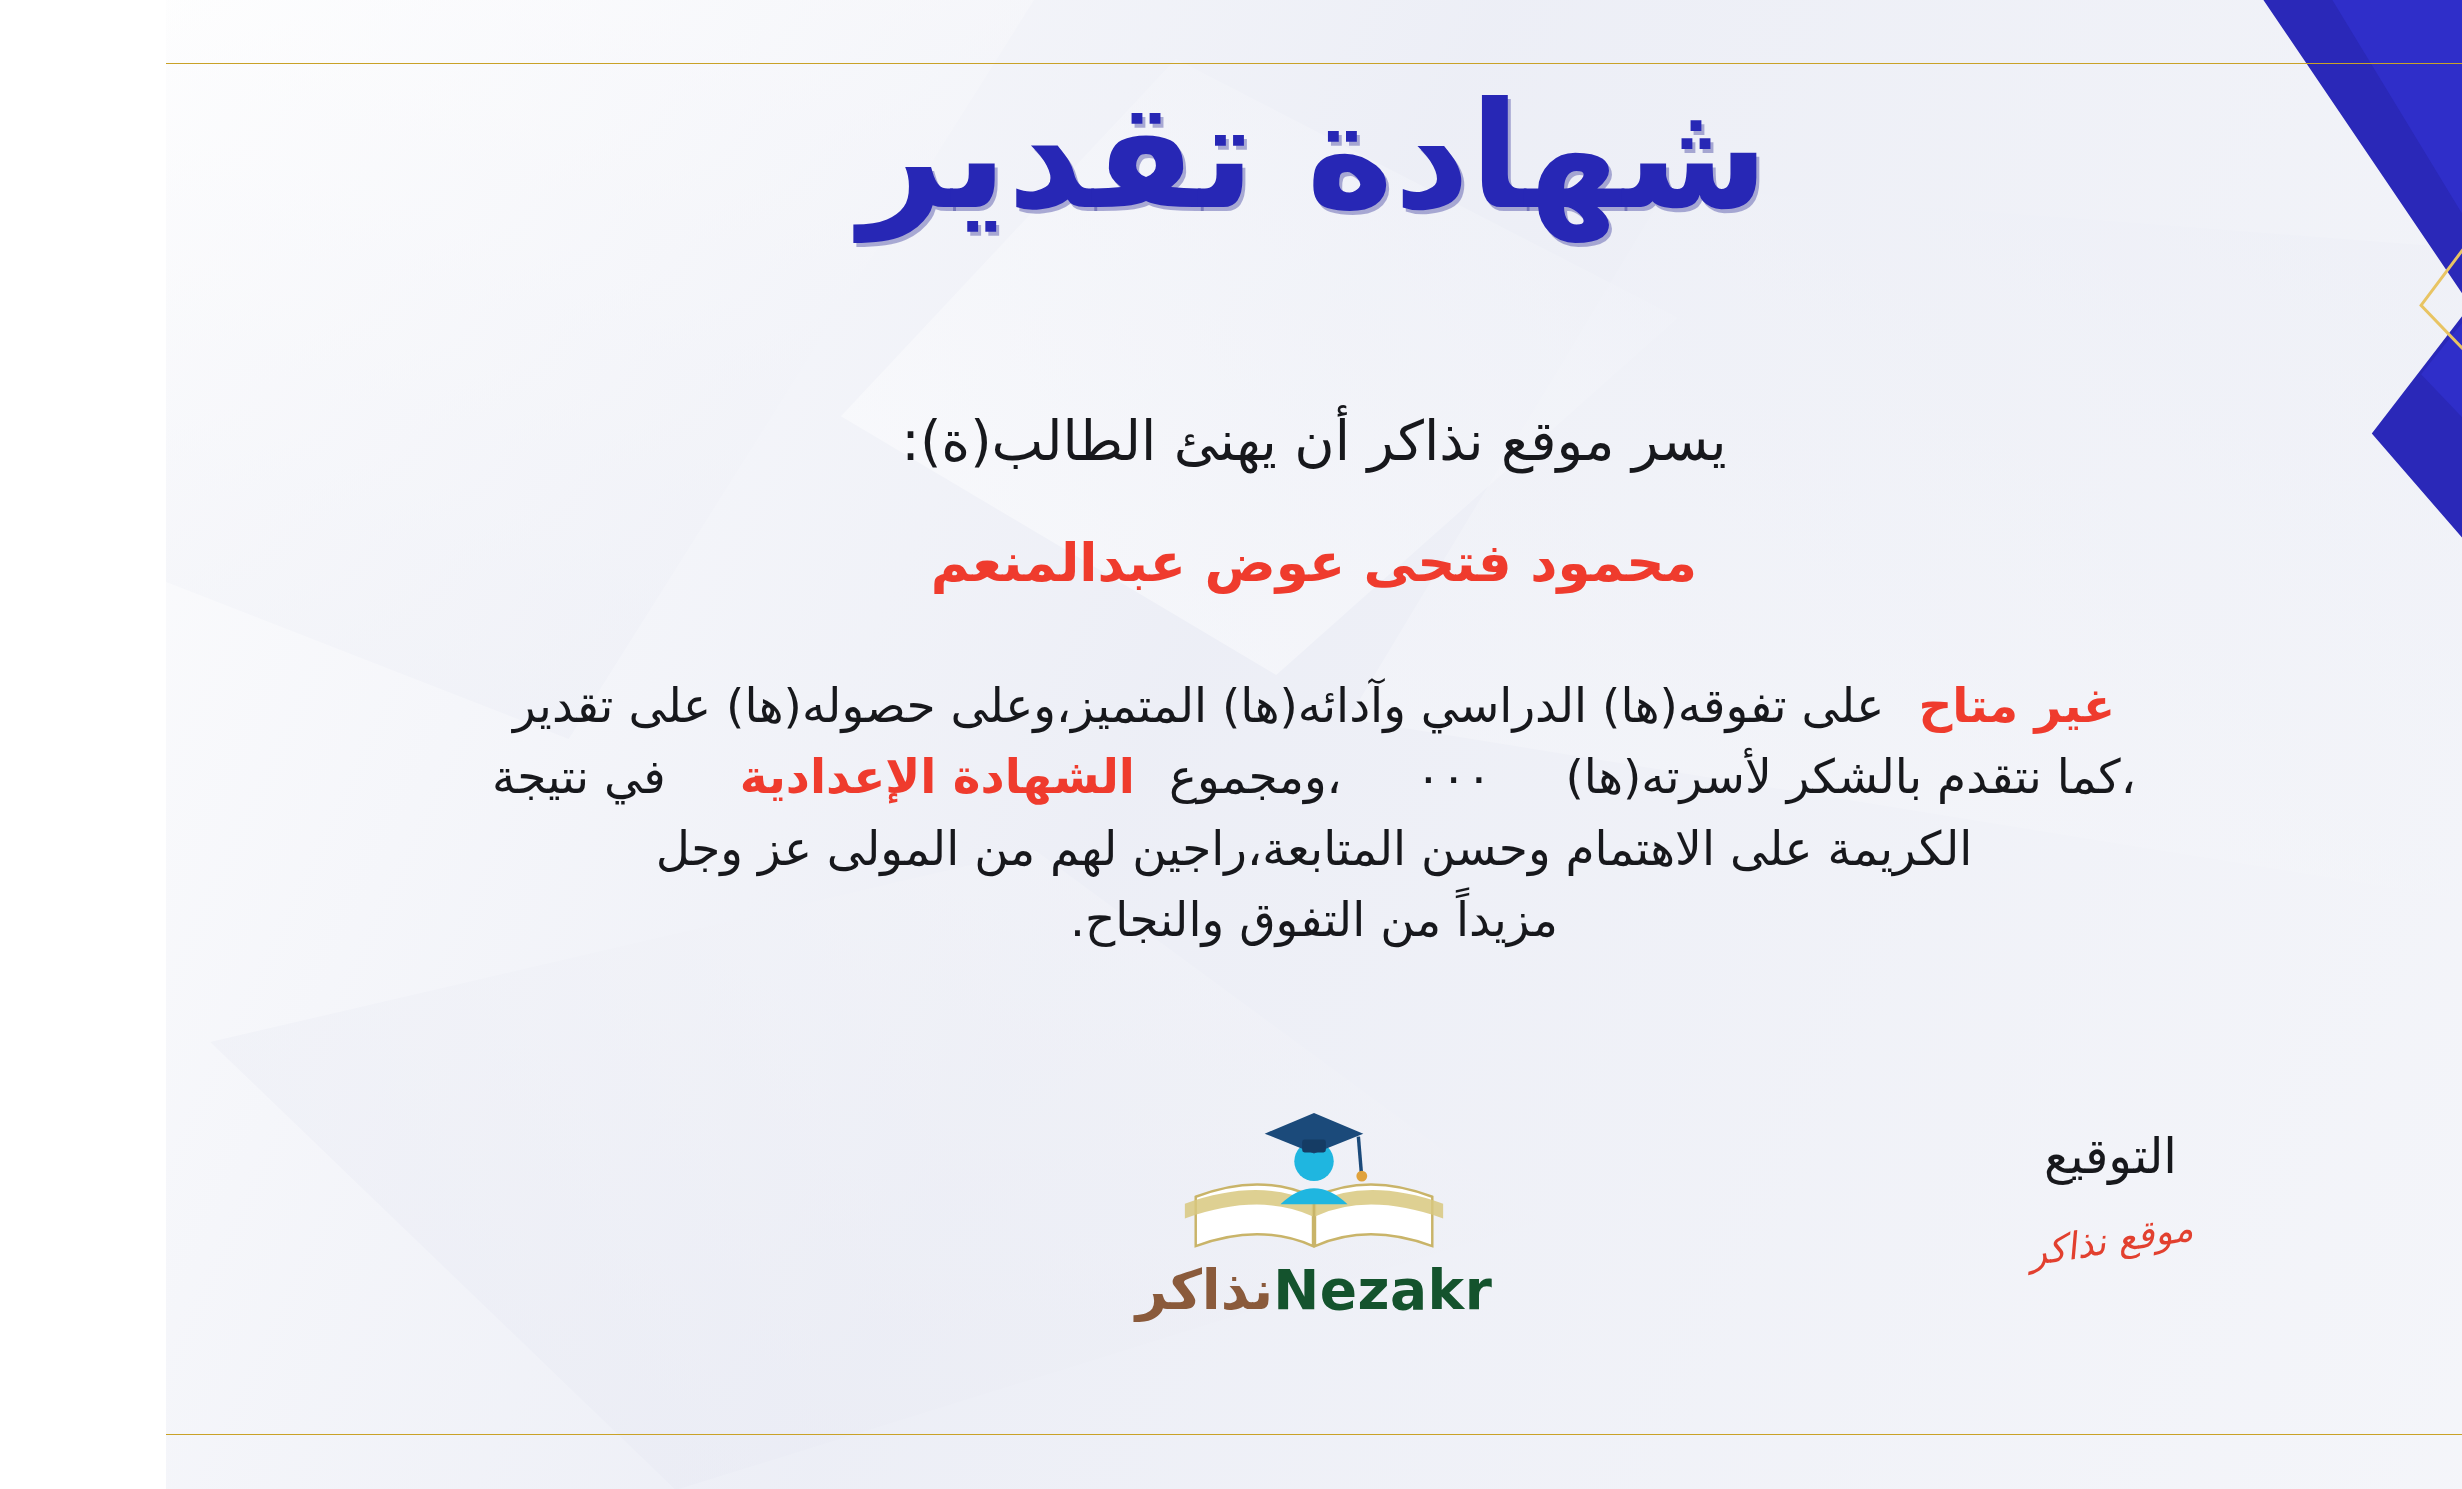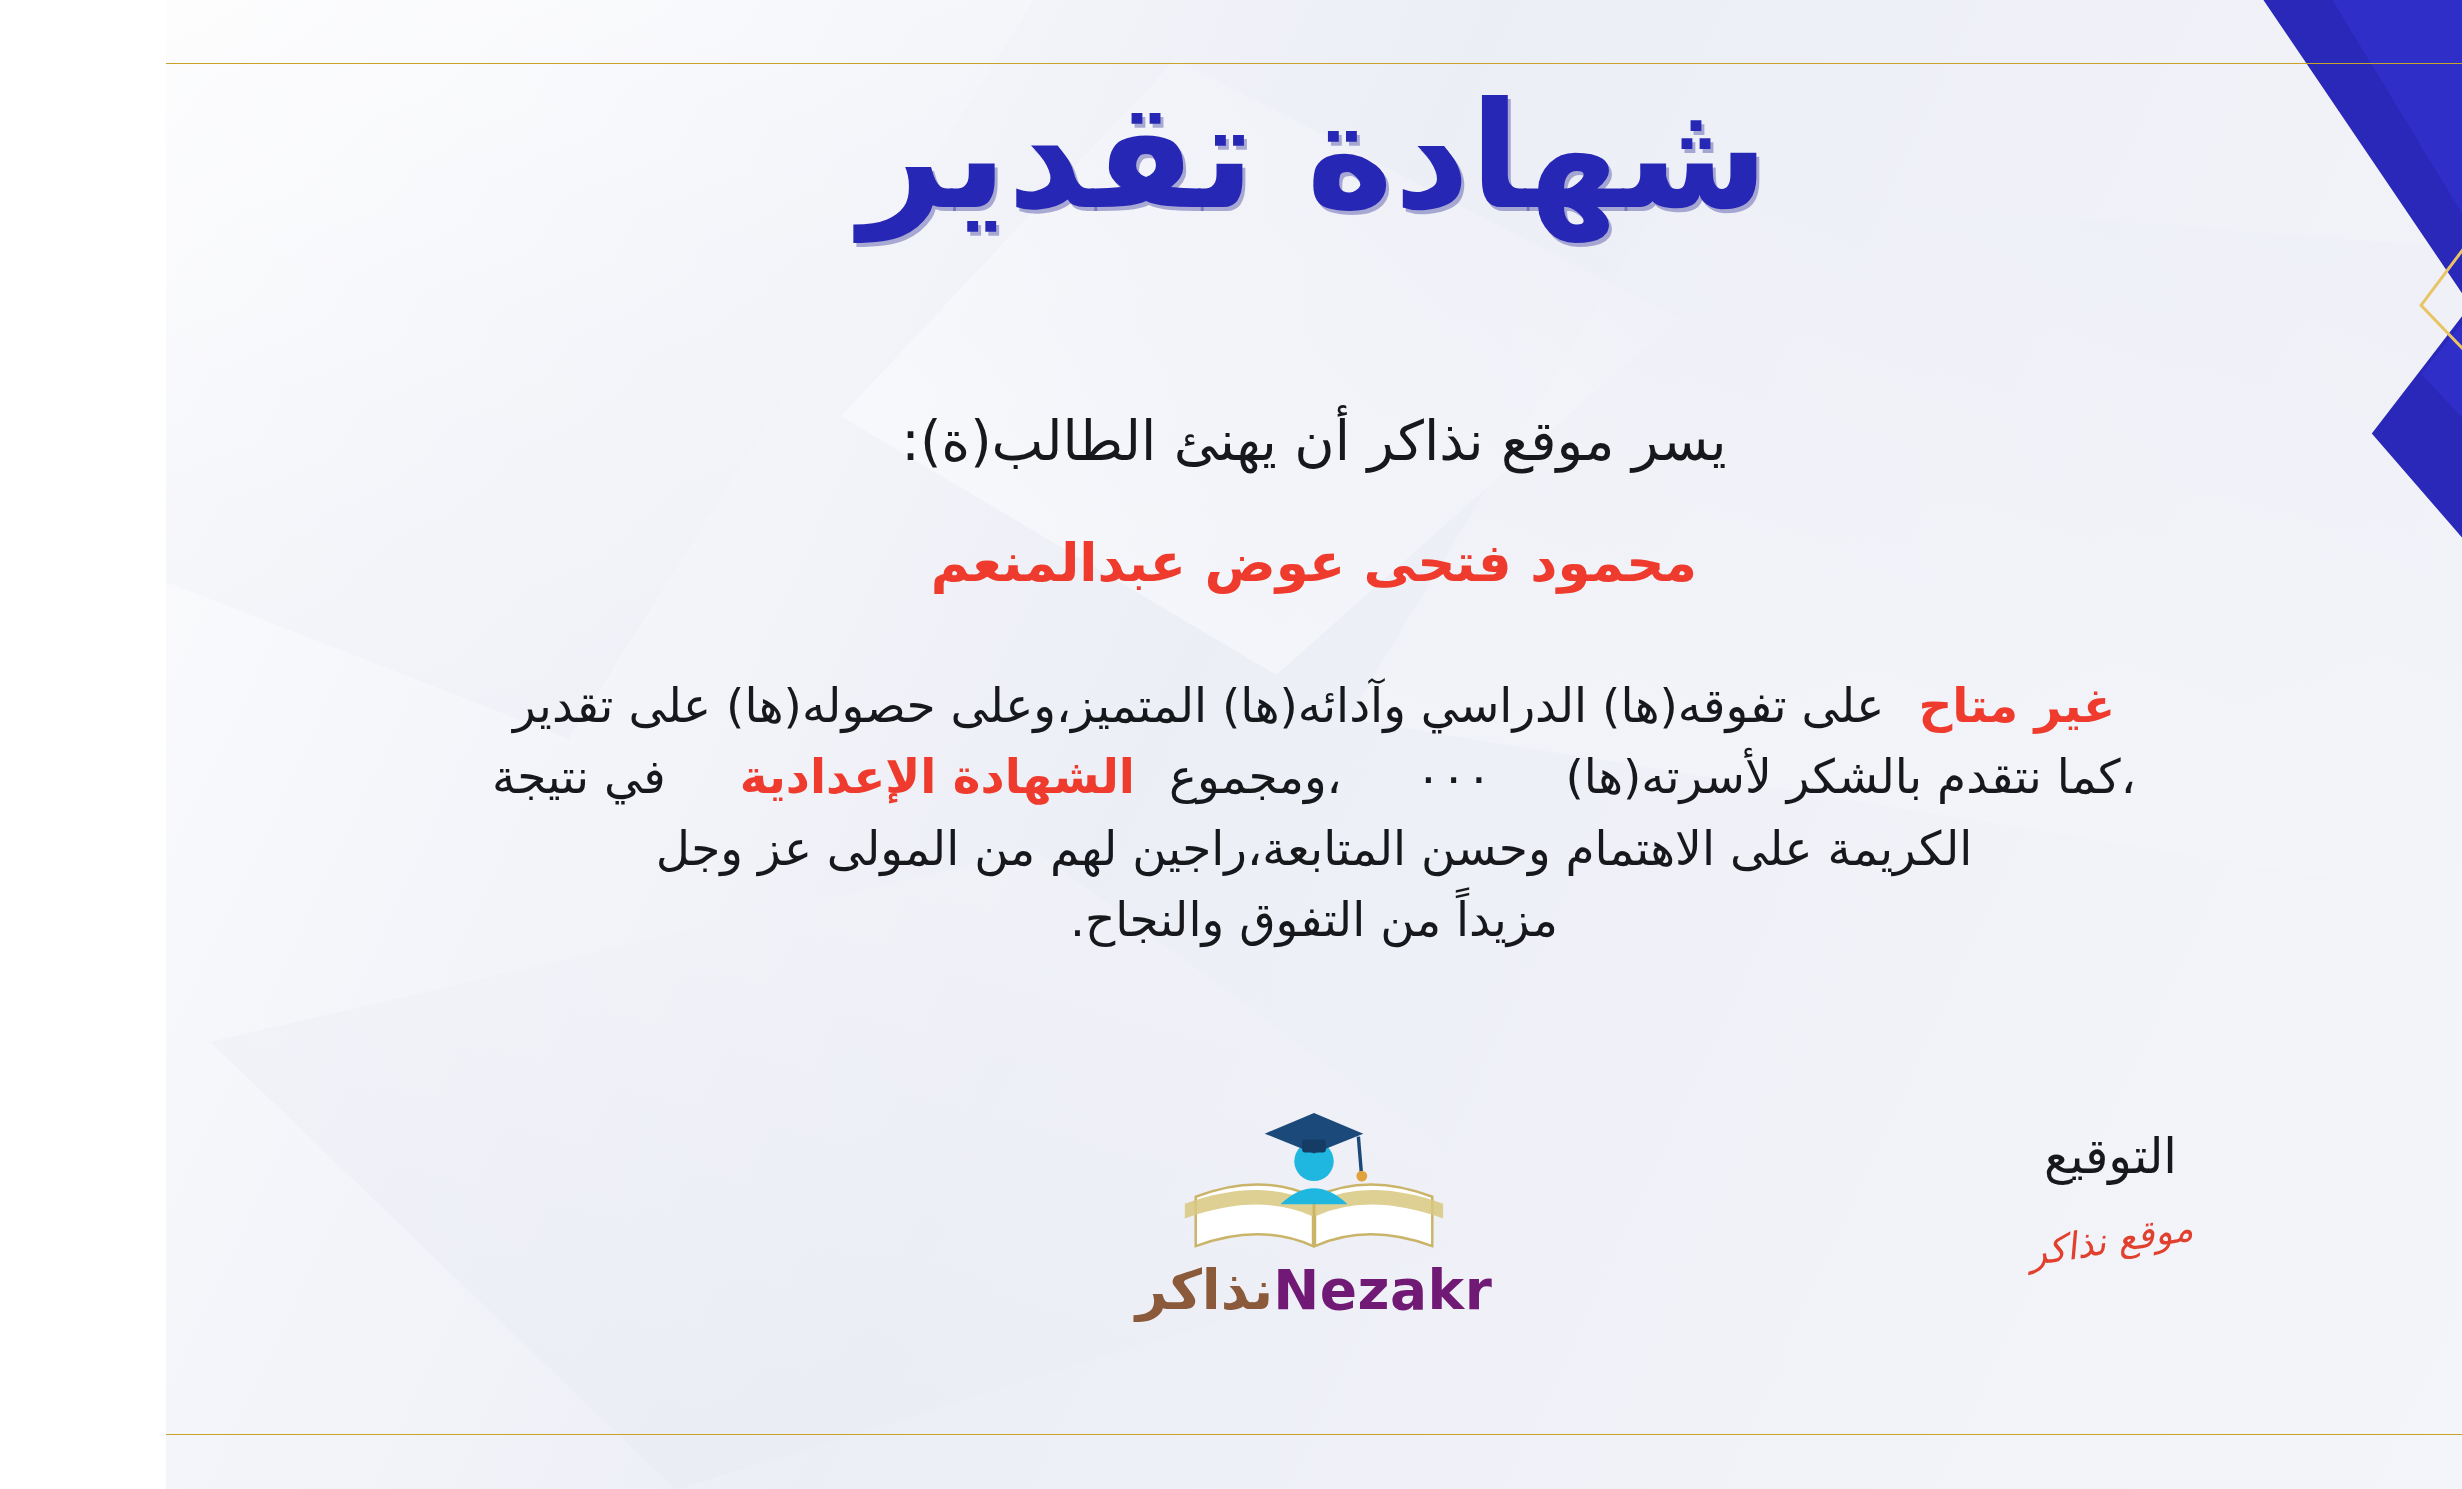--- a/index.html
+++ b/index.html
@@ -200,21 +200,21 @@
     height: 163px;
   }
   .logo-text {
     margin-top: 2px;
     font-size: 55px;
     font-weight: bold;
     color: #8a5a3b;
     letter-spacing: 0.5px;
     line-height: 1;
   }
-  .logo-text .lat { color: #701a75; }
+  .logo-text .lat { color: #14532d; }
 </style>
 </head>
 <body>
 
 <div class="certificate">
 
   <div class="bg-poly"></div>
   <div class="poly poly-a"></div>
   <div class="poly poly-b"></div>
   <div class="poly poly-c"></div>

